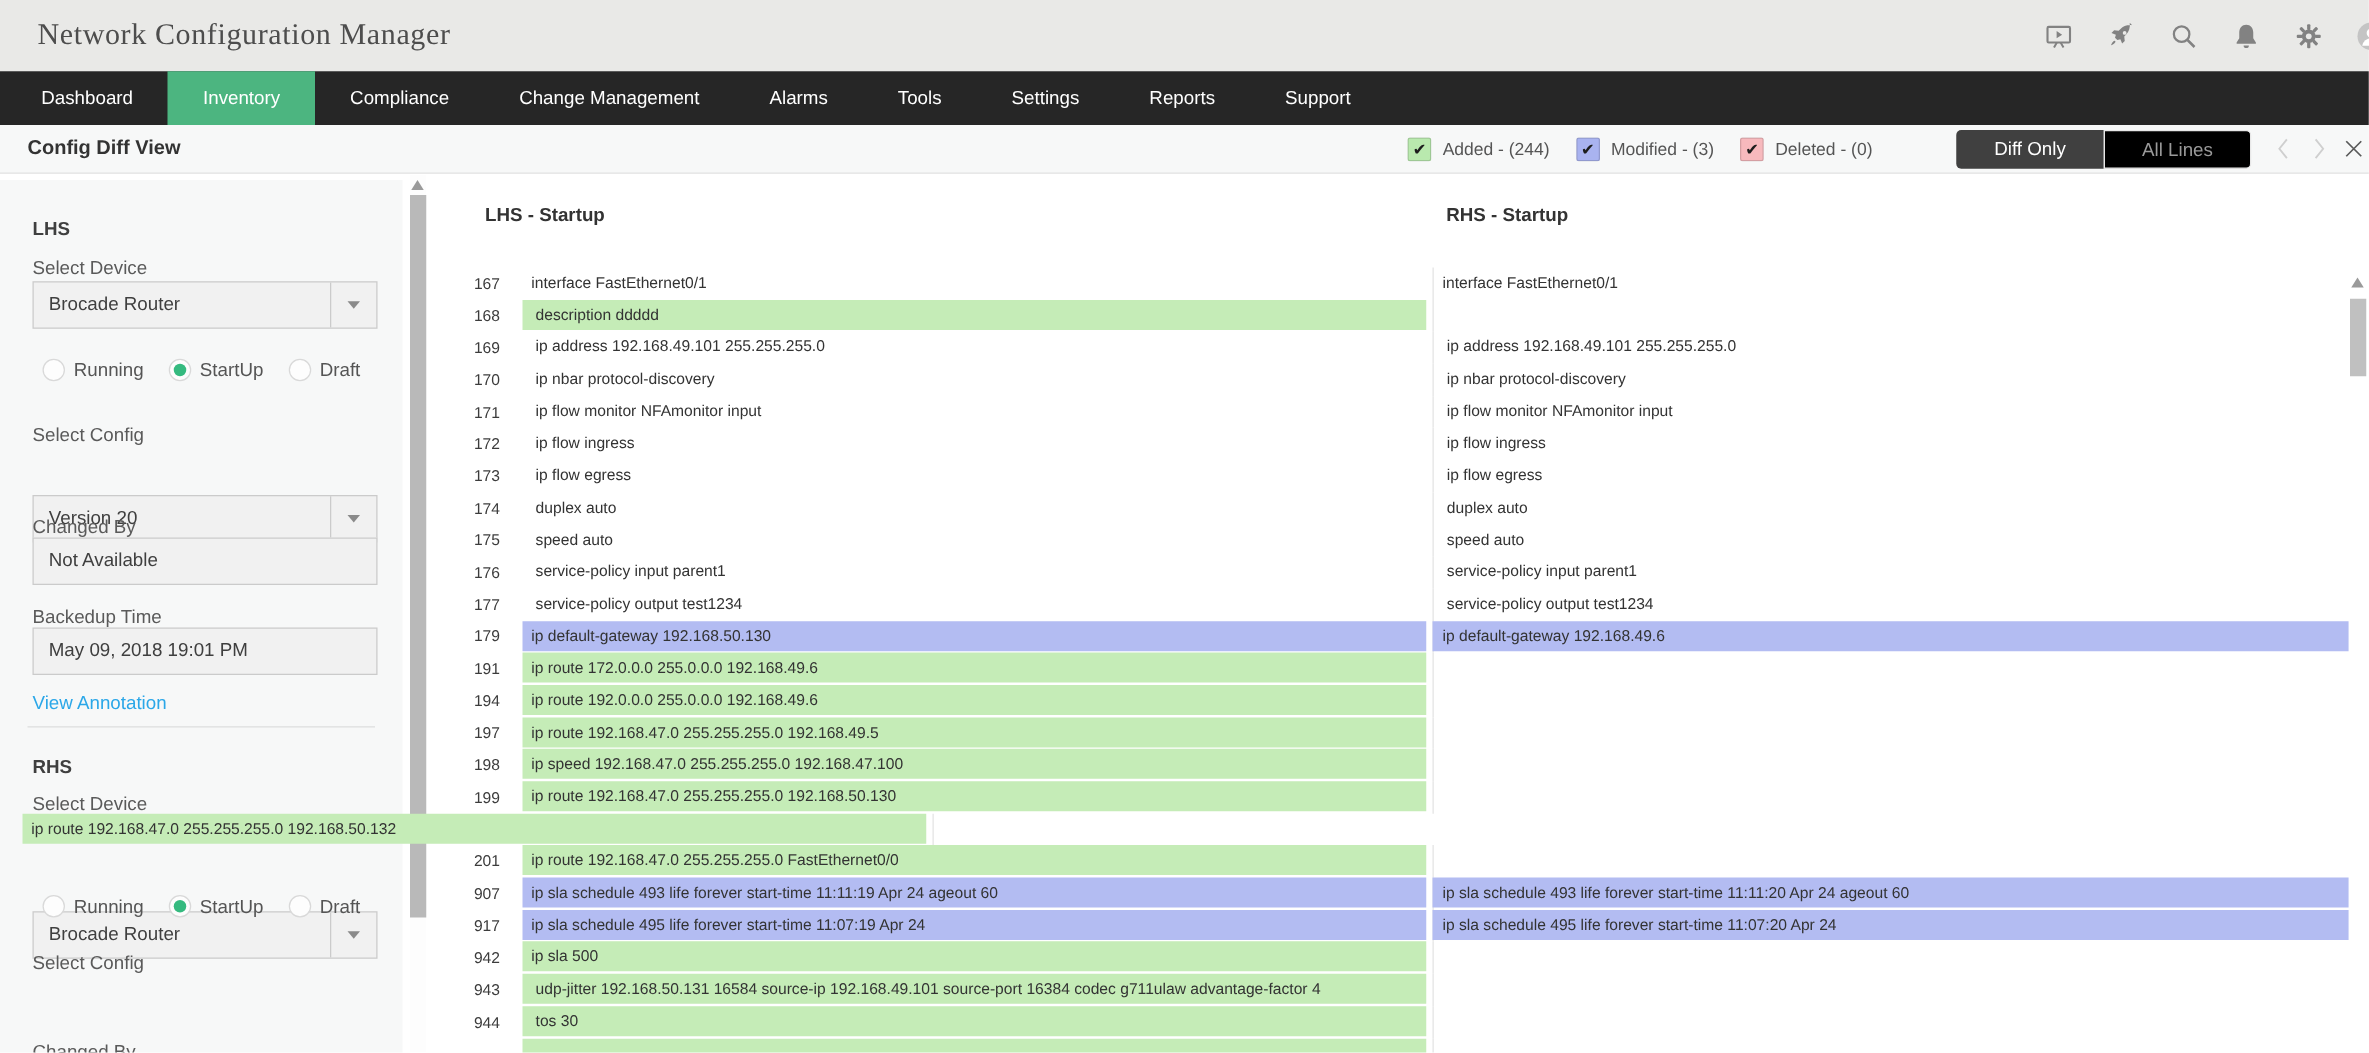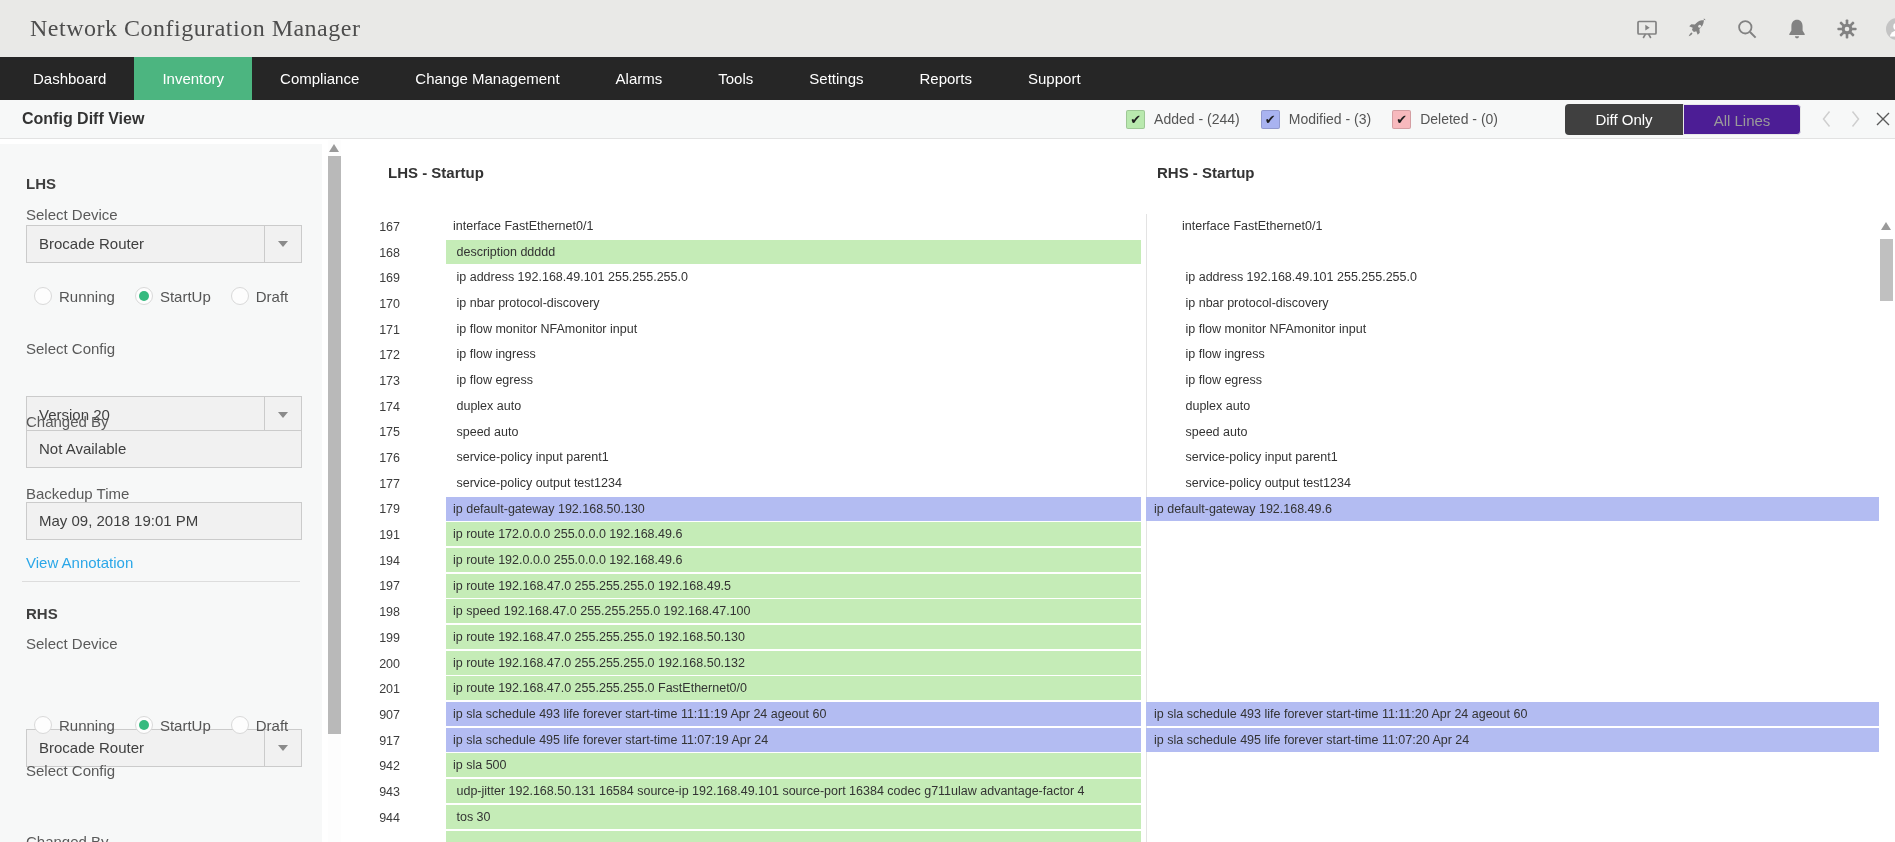--- a/index.html
+++ b/index.html
@@ -32,21 +32,21 @@
   .tb-title { font-size:16px; font-weight:bold; color:#333; margin-right:auto; }
   .legend-item { display:flex; align-items:center; margin-right:21px; }
   .cb { width:19px; height:19px; border-radius:2px; border:1px solid rgba(0,0,0,.14);
         display:inline-flex; align-items:center; justify-content:center;
         font-size:13px; color:#1d1d1d; cursor:pointer; }
   .legend-label { font-size:14px; color:#555; margin-left:9px; }
   .seg { display:flex; margin-left:46px; }
   .seg-btn { height:31px; line-height:31px; padding:0 24px; font-size:15px;
              cursor:pointer; min-width:118px; text-align:center; }
   .seg-btn.on { background:#404040; color:#fff; border-radius:4px 0 0 4px; }
-  .seg-btn.off { background:#4c1d95; color:#9a9a9a; border:1px solid #e8e8e8;
+  .seg-btn.off { background:#000000; color:#9a9a9a; border:1px solid #e8e8e8;
                  border-radius:0 4px 4px 0; }
   .tb-nav { display:flex; align-items:center; margin-left:14px; gap:4px; }
   .tb-nav .nbtn { width:24px; height:24px; cursor:pointer; }
 
   
   .main { position:absolute; left:0; top:140px; width:1895px; height:702px;
           background:#fff; overflow:hidden; }
   .sidebar { position:absolute; left:0; top:4px; width:322px; height:702px;
              background:#f7f8f8; }
   .s-abs { position:absolute; left:26px; }
@@ -91,21 +91,21 @@
   
   .rows { position:absolute; left:0; top:74px; width:1879px; }
   .drow { display:flex; height:25.7px; align-items:center; }
   .lnum { width:400px; padding-right:0; text-align:right; font-size:12.5px; color:#3c3c3c;
           line-height:24px; flex:none; }
   .lnum span { display:inline-block; width:55px; text-align:right; }
   .lcell { margin-left:18px; width:723px; height:25.7px; flex:none; white-space:pre; }
   .rcell { margin-left:5px; width:733px; height:25.7px; flex:none;
            border-left:1px solid #e3e3e3; white-space:pre; }
   .band { height:24px; line-height:24px; font-size:12.5px; color:#333; padding-left:7px;
-          overflow:hidden;margin-left:28px; }
+          overflow:hidden; }
   .band.add { background:#c5ecb7; }
   .band.mod { background:#b3bcf2; }
   .rcell .band.add, .rcell .band.mod { margin-left:-1px; padding-left:8px; }
 </style>
 </head>
 <body>
 
 <div class="titlebar">
   <div class="app-title">Network Configuration Manager</div>
   <div class="hicons" id="hicons">
@@ -366,21 +366,20 @@
         <div class="lnum"><span>198</span></div>
         <div class="lcell"><div class="band add">ip speed 192.168.47.0 255.255.255.0 192.168.47.100</div></div>
         <div class="rcell"><div class="band"></div></div>
       </div>
       <div class="drow">
         <div class="lnum"><span>199</span></div>
         <div class="lcell"><div class="band add">ip route 192.168.47.0 255.255.255.0 192.168.50.130</div></div>
         <div class="rcell"><div class="band"></div></div>
       </div>
       <div class="drow">
-        <div class="lnum"><span>200</span></div>
         <div class="lcell"><div class="band add">ip route 192.168.47.0 255.255.255.0 192.168.50.132</div></div>
         <div class="rcell"><div class="band"></div></div>
       </div>
       <div class="drow">
         <div class="lnum"><span>201</span></div>
         <div class="lcell"><div class="band add">ip route 192.168.47.0 255.255.255.0 FastEthernet0/0</div></div>
         <div class="rcell"><div class="band"></div></div>
       </div>
       <div class="drow">
         <div class="lnum"><span>907</span></div>

